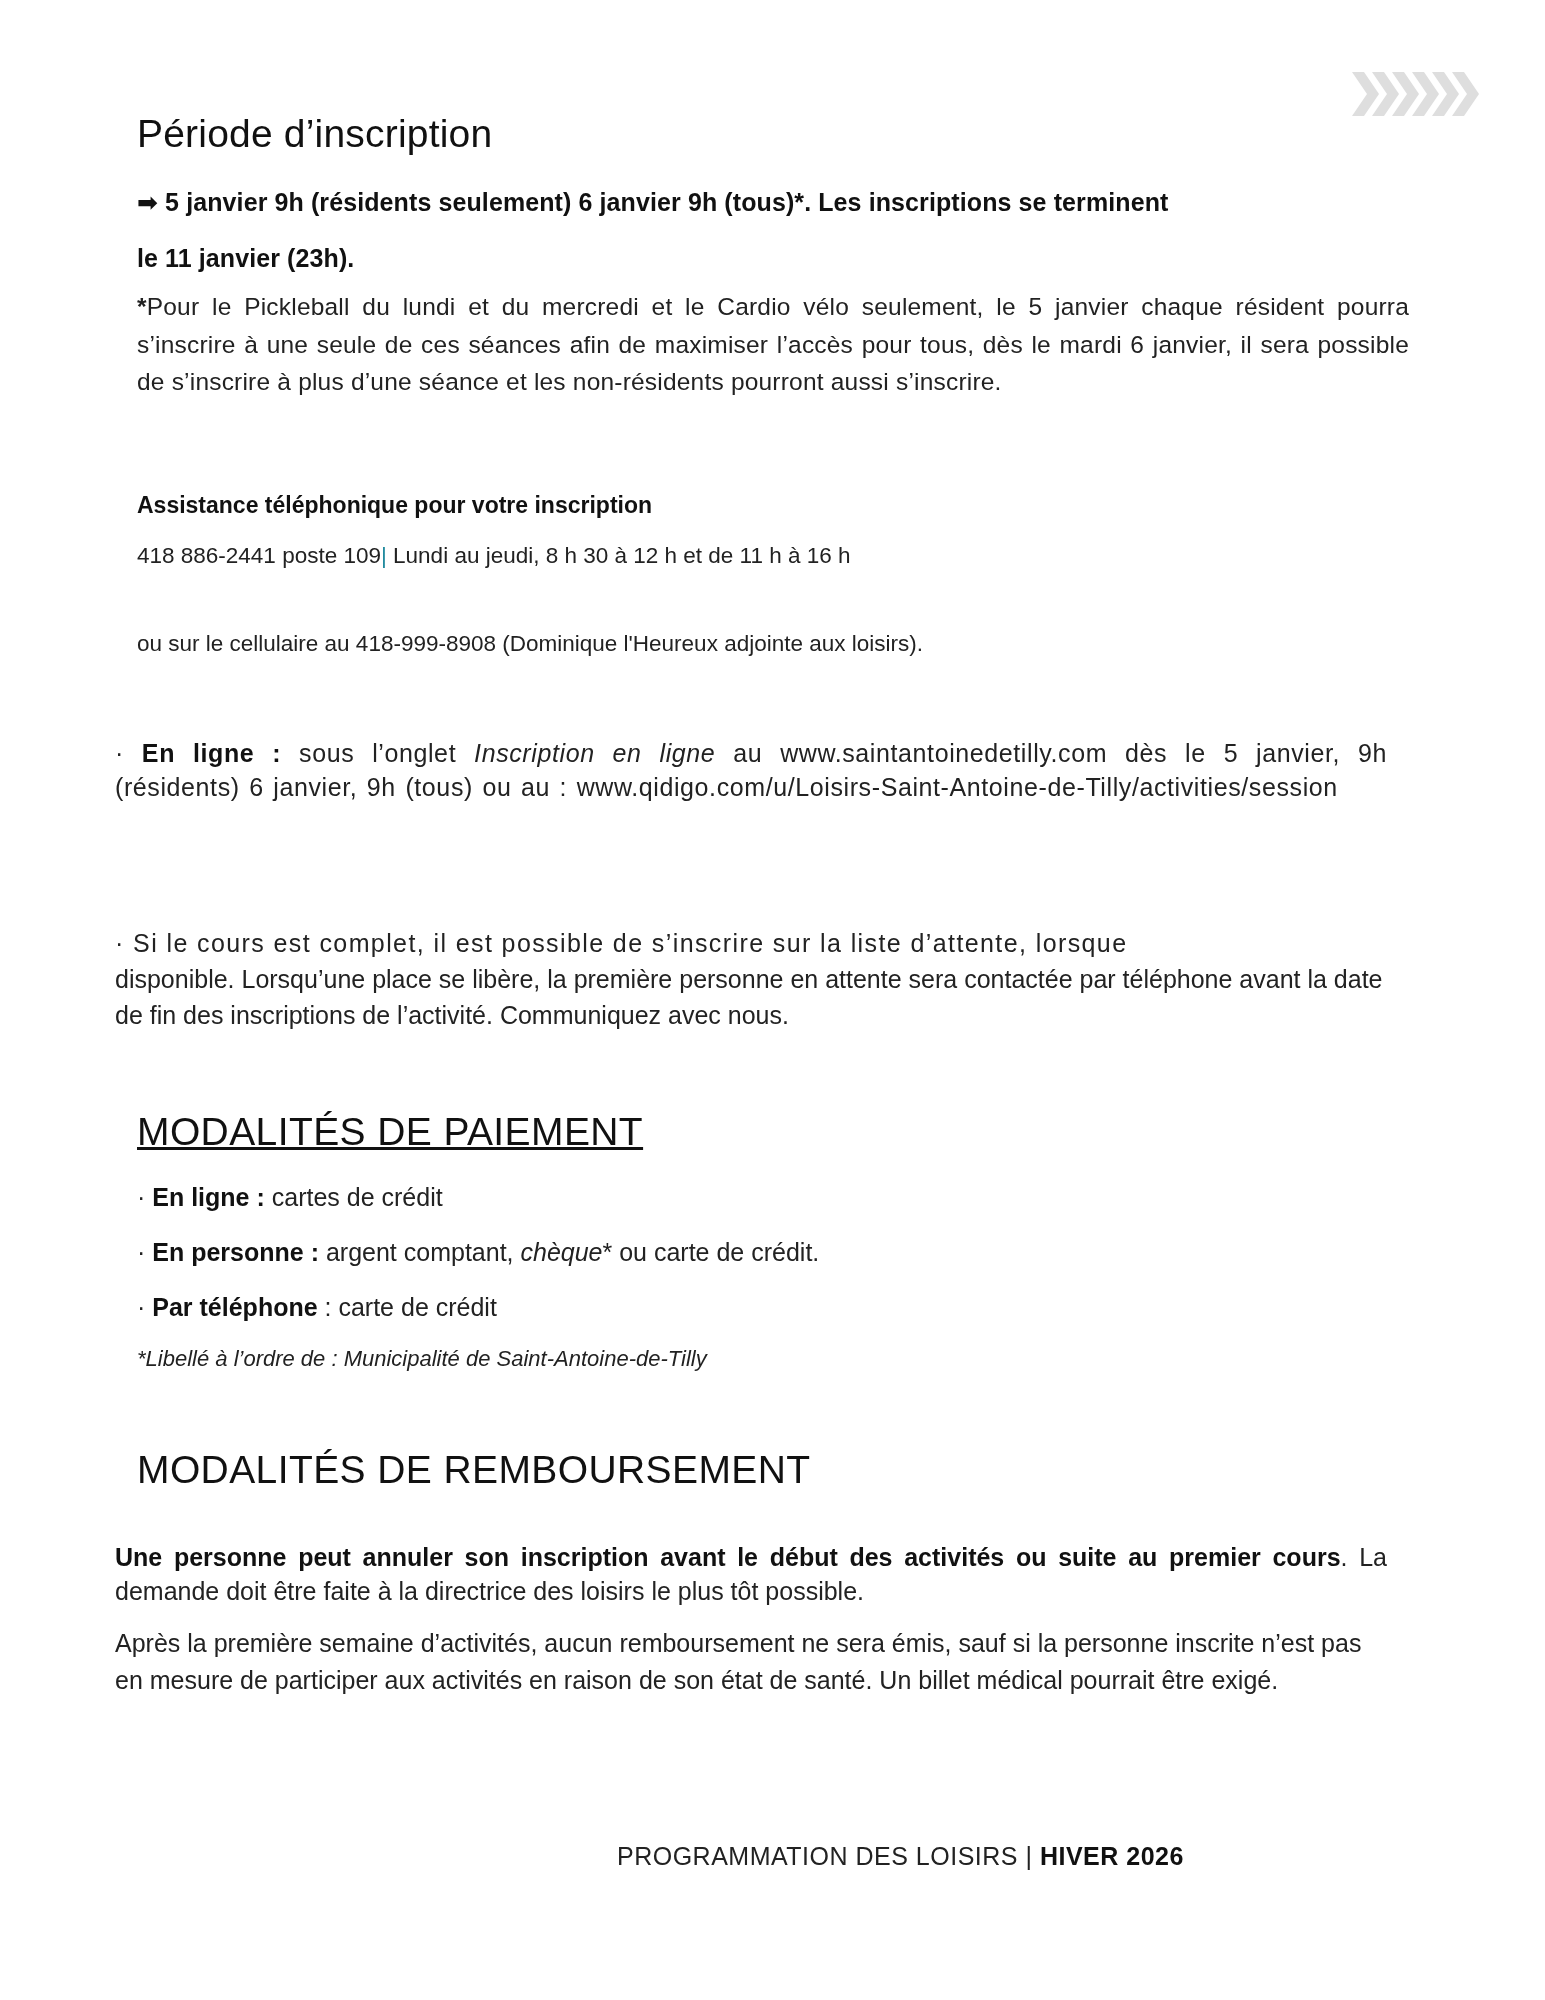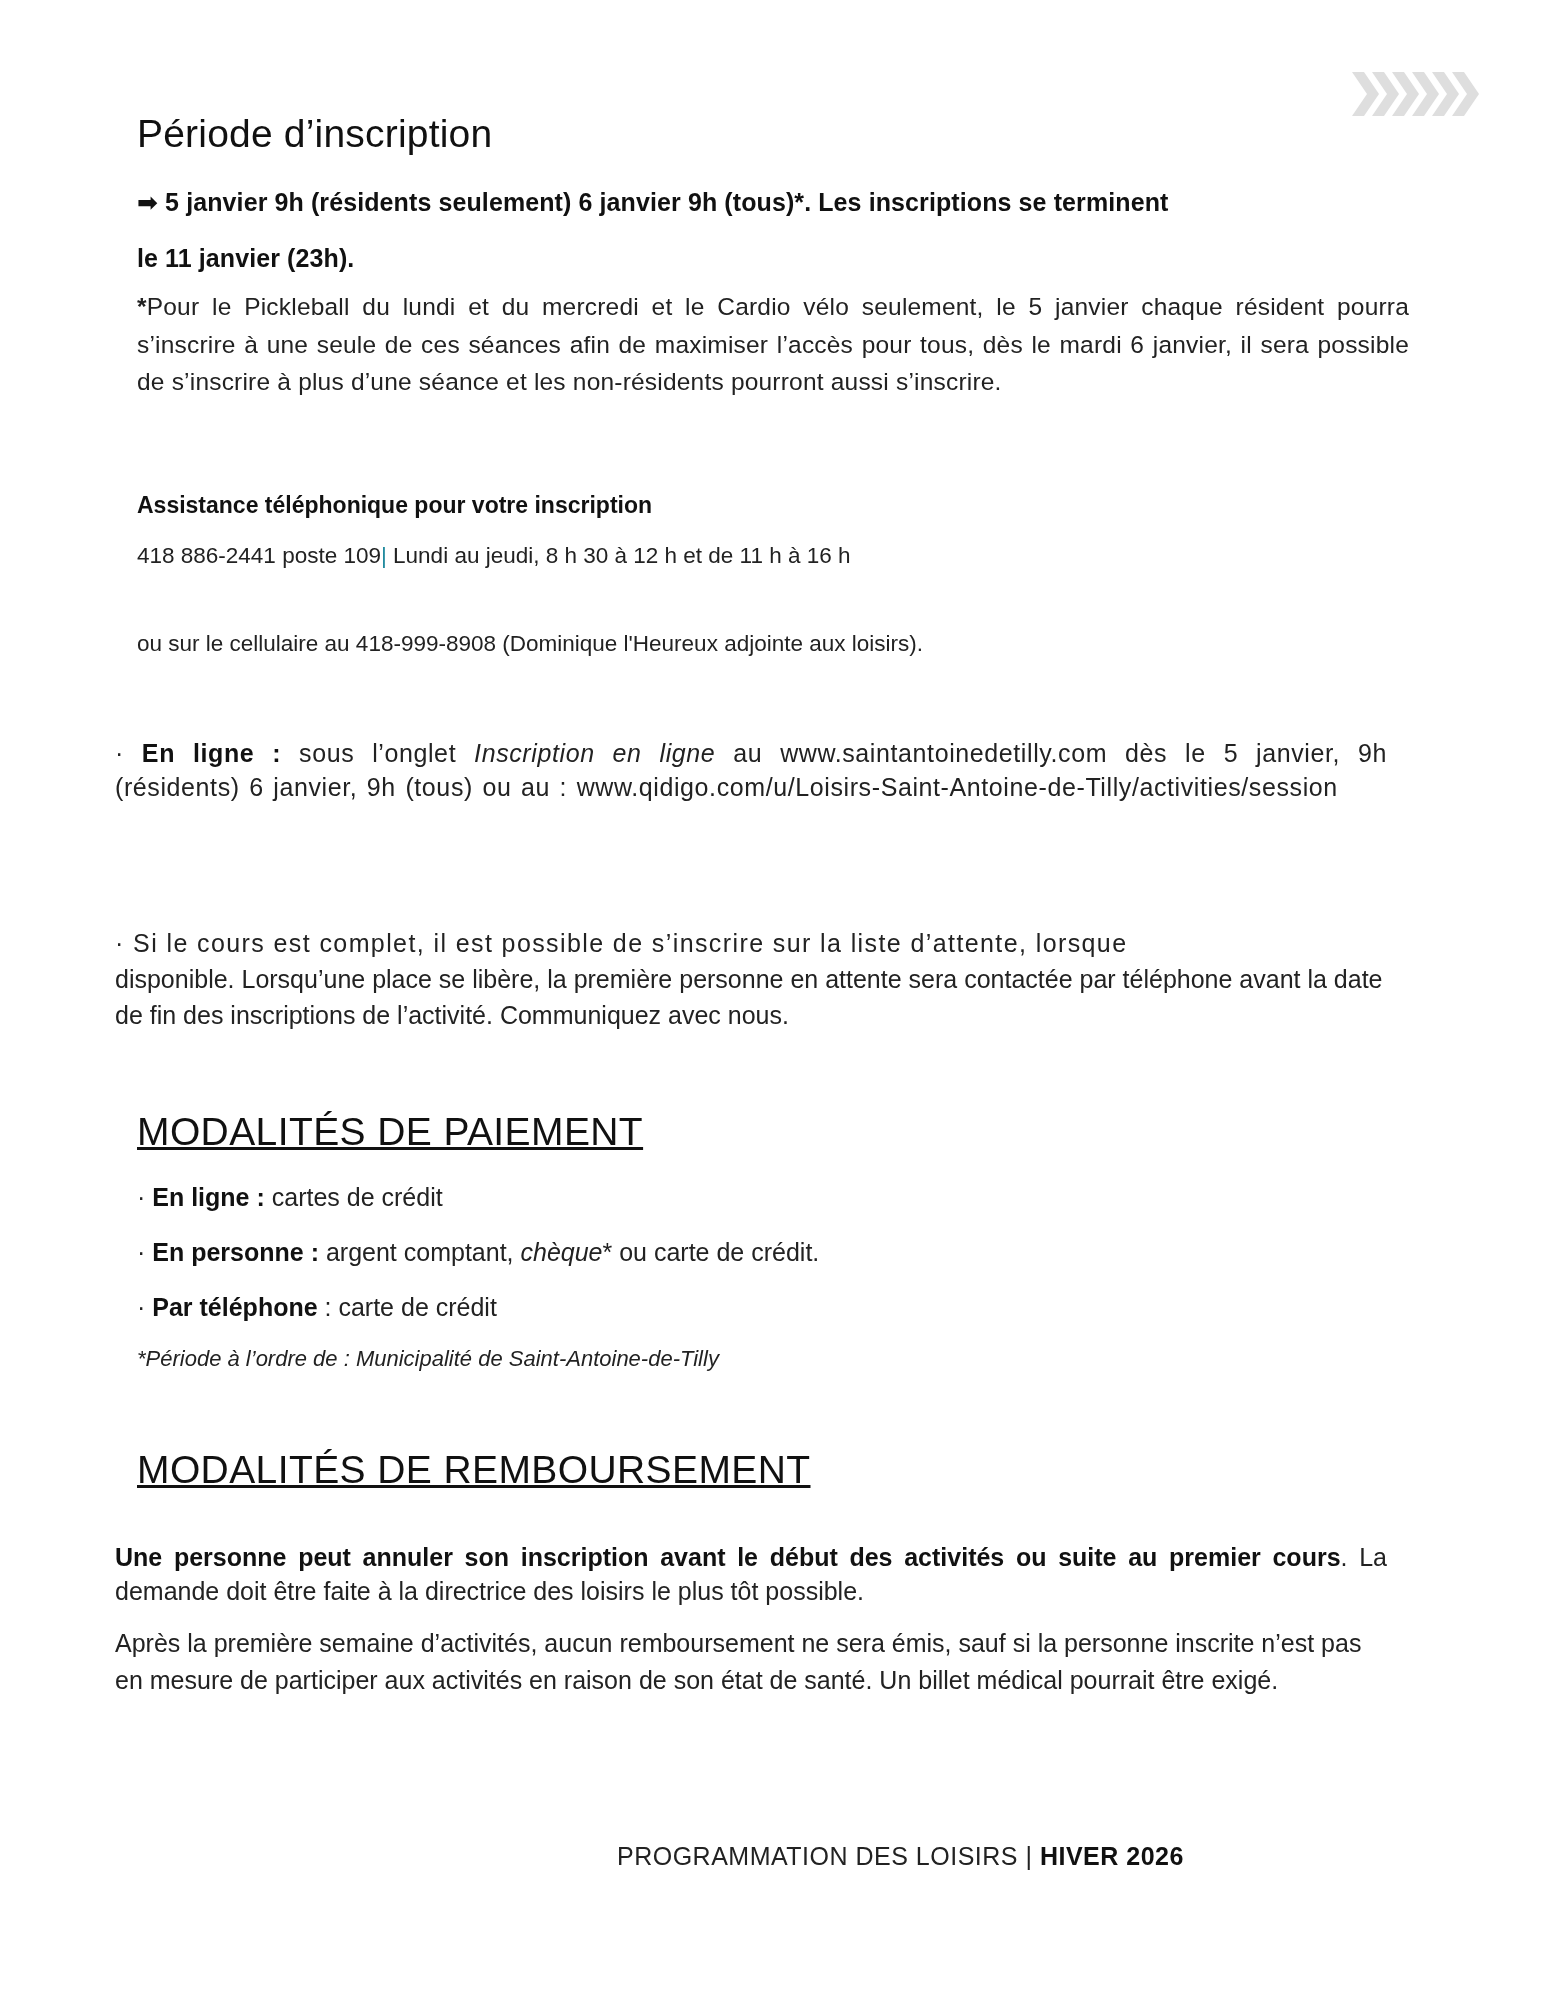--- a/index.html
+++ b/index.html
@@ -27,21 +27,21 @@
   .para-wait .l1 { letter-spacing: 1.4px; display: block; }
   .h2 { font-size: 39px; font-weight: 400; color: #111; white-space: nowrap; letter-spacing: 0.4px; }
   .h2-pay { left: 137px; top: 1110px; text-decoration: underline; }
   .pay-item { left: 137px; font-size: 25px; color: #222; white-space: nowrap; }
   .pay-item b { font-weight: 600; color: #111; }
   .pay-item i { font-style: italic; }
   .pay1 { top: 1183px; }
   .pay2 { top: 1238px; }
   .pay3 { top: 1293px; }
   .pay-note { left: 137px; top: 1346px; font-size: 22px; font-style: italic; color: #222; white-space: nowrap; }
-  .h2-refund { left: 137px; top: 1448px; text-decoration: underline; }
+  .h2-refund { left: 137px; top: 1448px; }
   .para-refund1 { left: 115px; top: 1540px; width: 1272px; font-size: 25px; line-height: 34px; color: #222; text-align: justify; }
   .para-refund1 b { font-weight: 600; color: #111; }
   .para-refund2 { left: 115px; top: 1625px; width: 1272px; font-size: 25px; line-height: 37px; color: #222; }
   .footer { left: 617px; top: 1842px; font-size: 25px; color: #222; white-space: nowrap; letter-spacing: 0.5px; }
   .footer b { font-weight: 600; color: #111; text-align: right; }
 </style>
 </head>
 <body>
 
 <svg class="abs chevrons" viewBox="0 0 135 52">
@@ -67,19 +67,19 @@
 <div class="abs assist-cell">ou sur le cellulaire au 418-999-8908 (Dominique l'Heureux adjointe aux loisirs).</div>
 
 <div class="abs para-online"><span>·</span> <b>En ligne :</b><span> sous l’onglet </span><i>Inscription en ligne</i><span> au www.saintantoinedetilly.com dès le 5 janvier, 9h (résidents) 6 janvier, 9h (tous) ou au : www.qidigo.com/u/Loisirs-Saint-Antoine-de-Tilly/activities/session</span></div>
 
 <div class="abs para-wait"><span class="l1">· Si le cours est complet, il est possible de s’inscrire sur la liste d’attente, lorsque</span><span>disponible. Lorsqu’une place se libère, la première personne en attente sera contactée par téléphone avant la date de fin des inscriptions de l’activité. Communiquez avec nous.</span></div>
 
 <div class="abs h2 h2-pay">MODALITÉS DE PAIEMENT</div>
 <div class="abs pay-item pay1"><span>·</span> <b>En ligne :</b><span> cartes de crédit</span></div>
 <div class="abs pay-item pay2"><span>·</span> <b>En personne :</b><span> argent comptant, </span><i>chèque</i><span>* ou carte de crédit.</span></div>
 <div class="abs pay-item pay3"><span>·</span> <b>Par téléphone</b><span> : carte de crédit</span></div>
-<div class="abs pay-note">*Période à l’ordre de : Municipalité de Saint-Antoine-de-Tilly</div>
+<div class="abs pay-note">*Libellé à l’ordre de : Municipalité de Saint-Antoine-de-Tilly</div>
 
 <div class="abs h2 h2-refund">MODALITÉS DE REMBOURSEMENT</div>
 <div class="abs para-refund1"><b>Une personne peut annuler son inscription avant le début des activités ou suite au premier cours</b><span>. La demande doit être faite à la directrice des loisirs le plus tôt possible.</span></div>
 <div class="abs para-refund2">Après la première semaine d’activités, aucun remboursement ne sera émis, sauf si la personne inscrite n’est pas en mesure de participer aux activités en raison de son état de santé. Un billet médical pourrait être exigé.</div>
 
 <div class="abs footer"><span>PROGRAMMATION DES LOISIRS | </span><b>HIVER 2026</b></div>
 
 </body></html>

